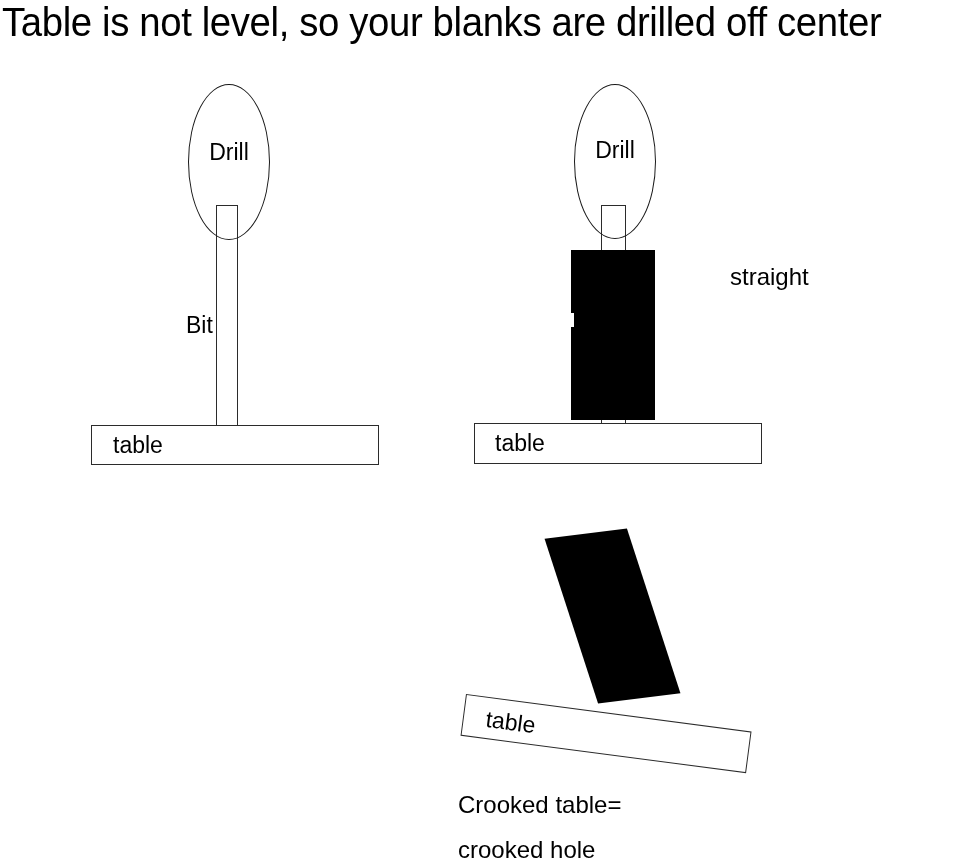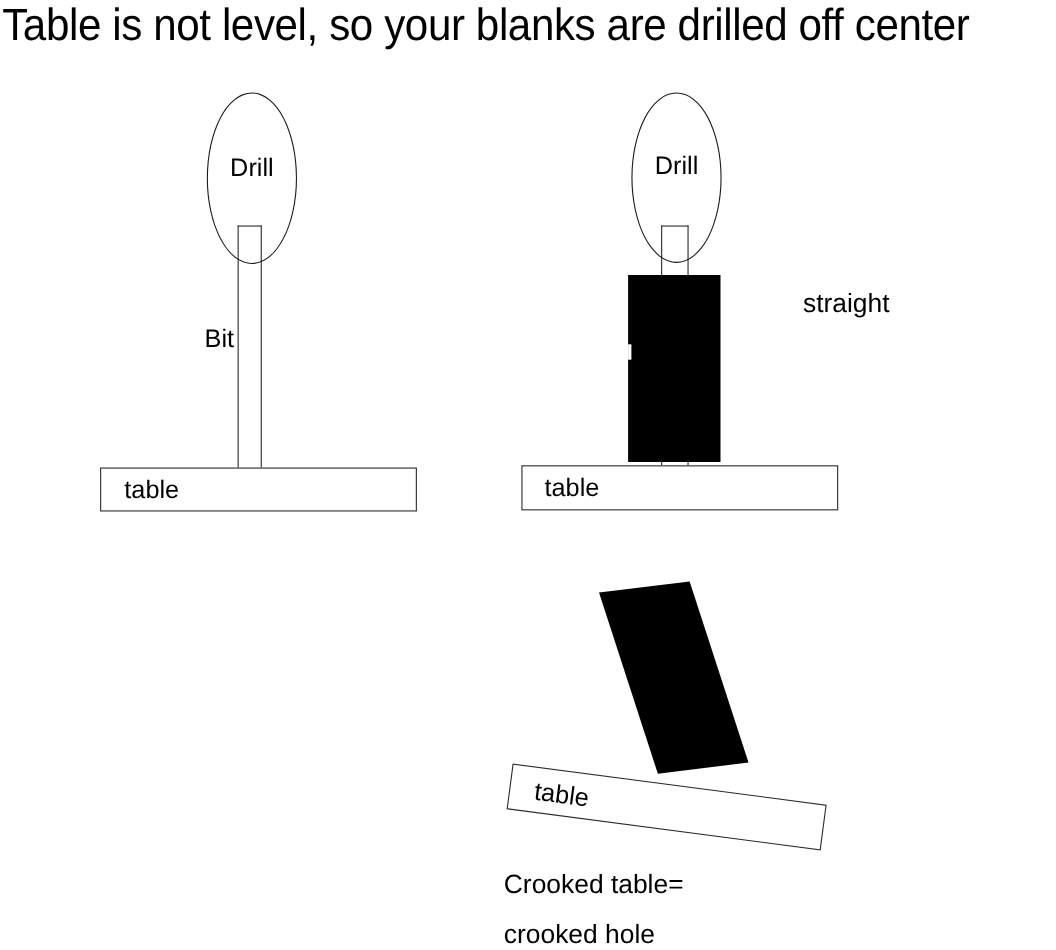--- a/index.html
+++ b/index.html
@@ -117,21 +117,21 @@
 <body>
 
 <div id="canvas">
 
   <div class="title">Table is not level, so your blanks are drilled off center</div>
 
   <div>
 
     <div class="bit bit-nocap" style="left:216px; top:205px; width:22px; height:222px;"></div>
 
-    <div class="bit-label" style="left:186px; top:296px;">Bit</div>
+    <div class="bit-label" style="left:186px; top:314px;">Bit</div>
 
     <div class="ellipse" style="left:188px; top:84px; width:82px; height:156px;">
       <div class="ellipse-label" style="top:56px;">Drill</div>
     </div>
 
     <div class="table-box" style="left:91px; top:425px; width:288px; height:40px;"></div>
     <div class="table-label" style="left:113px; top:434px;">table</div>
   </div>
 
   <div>

